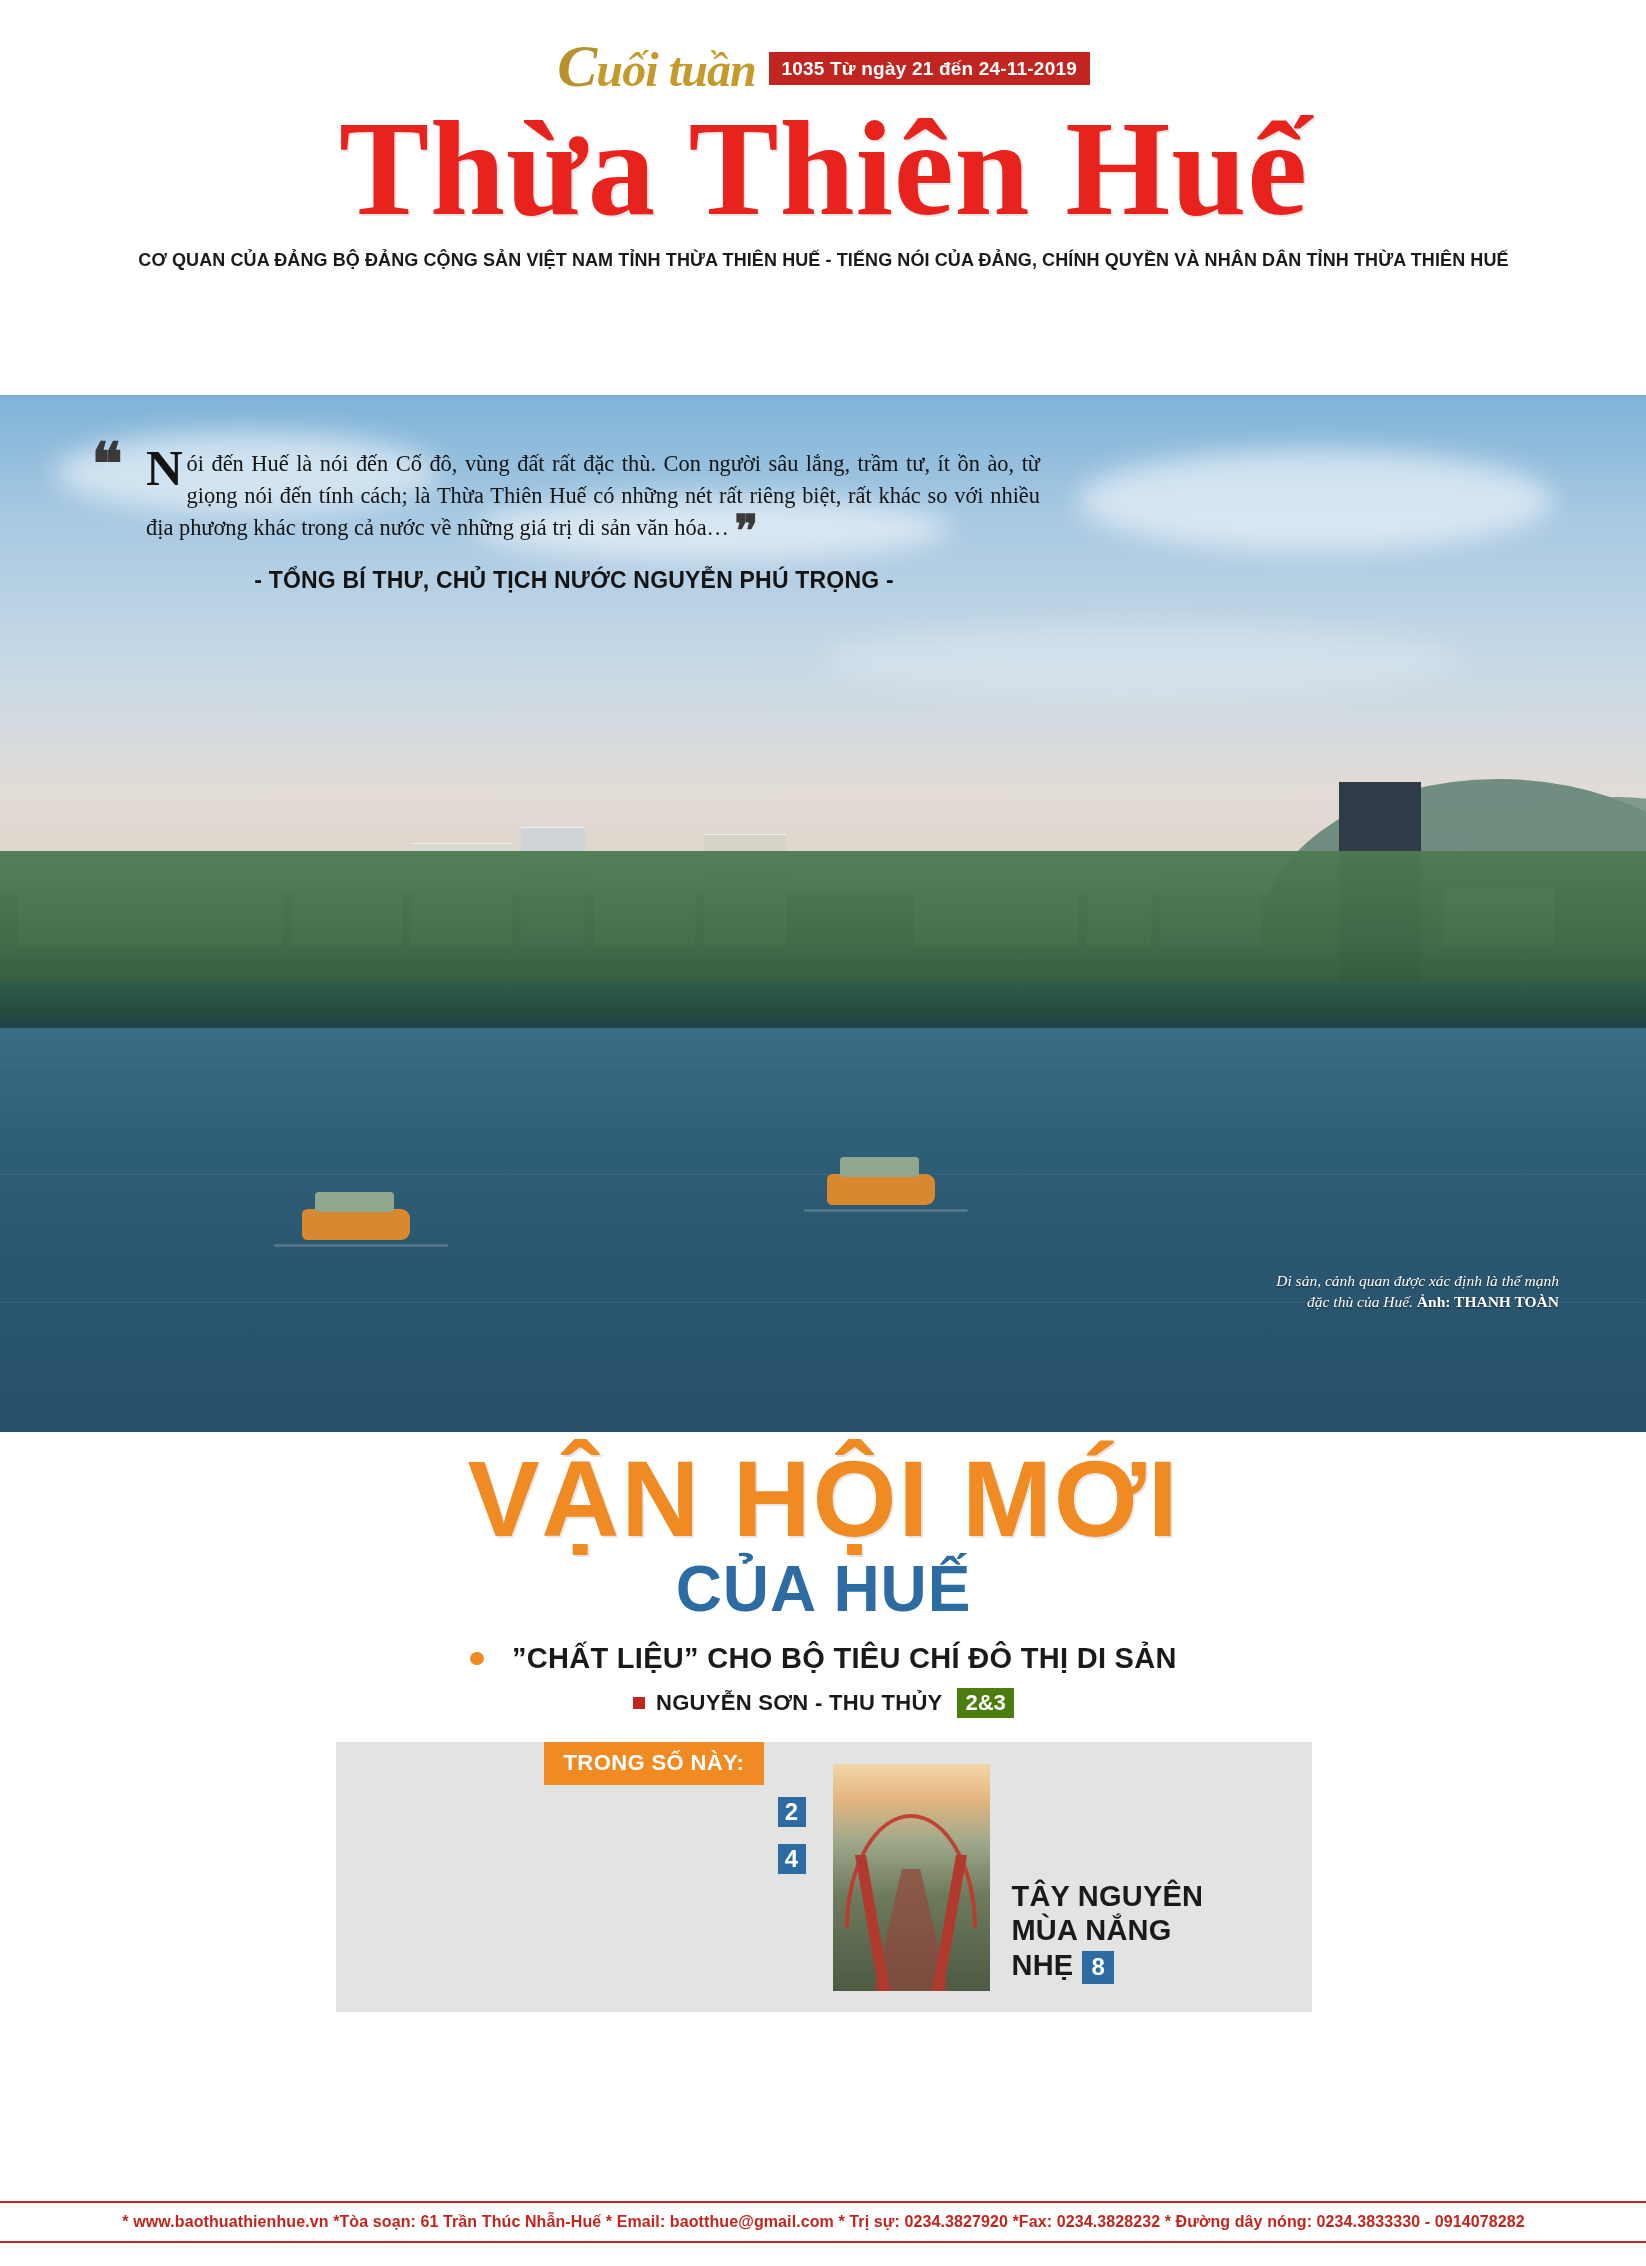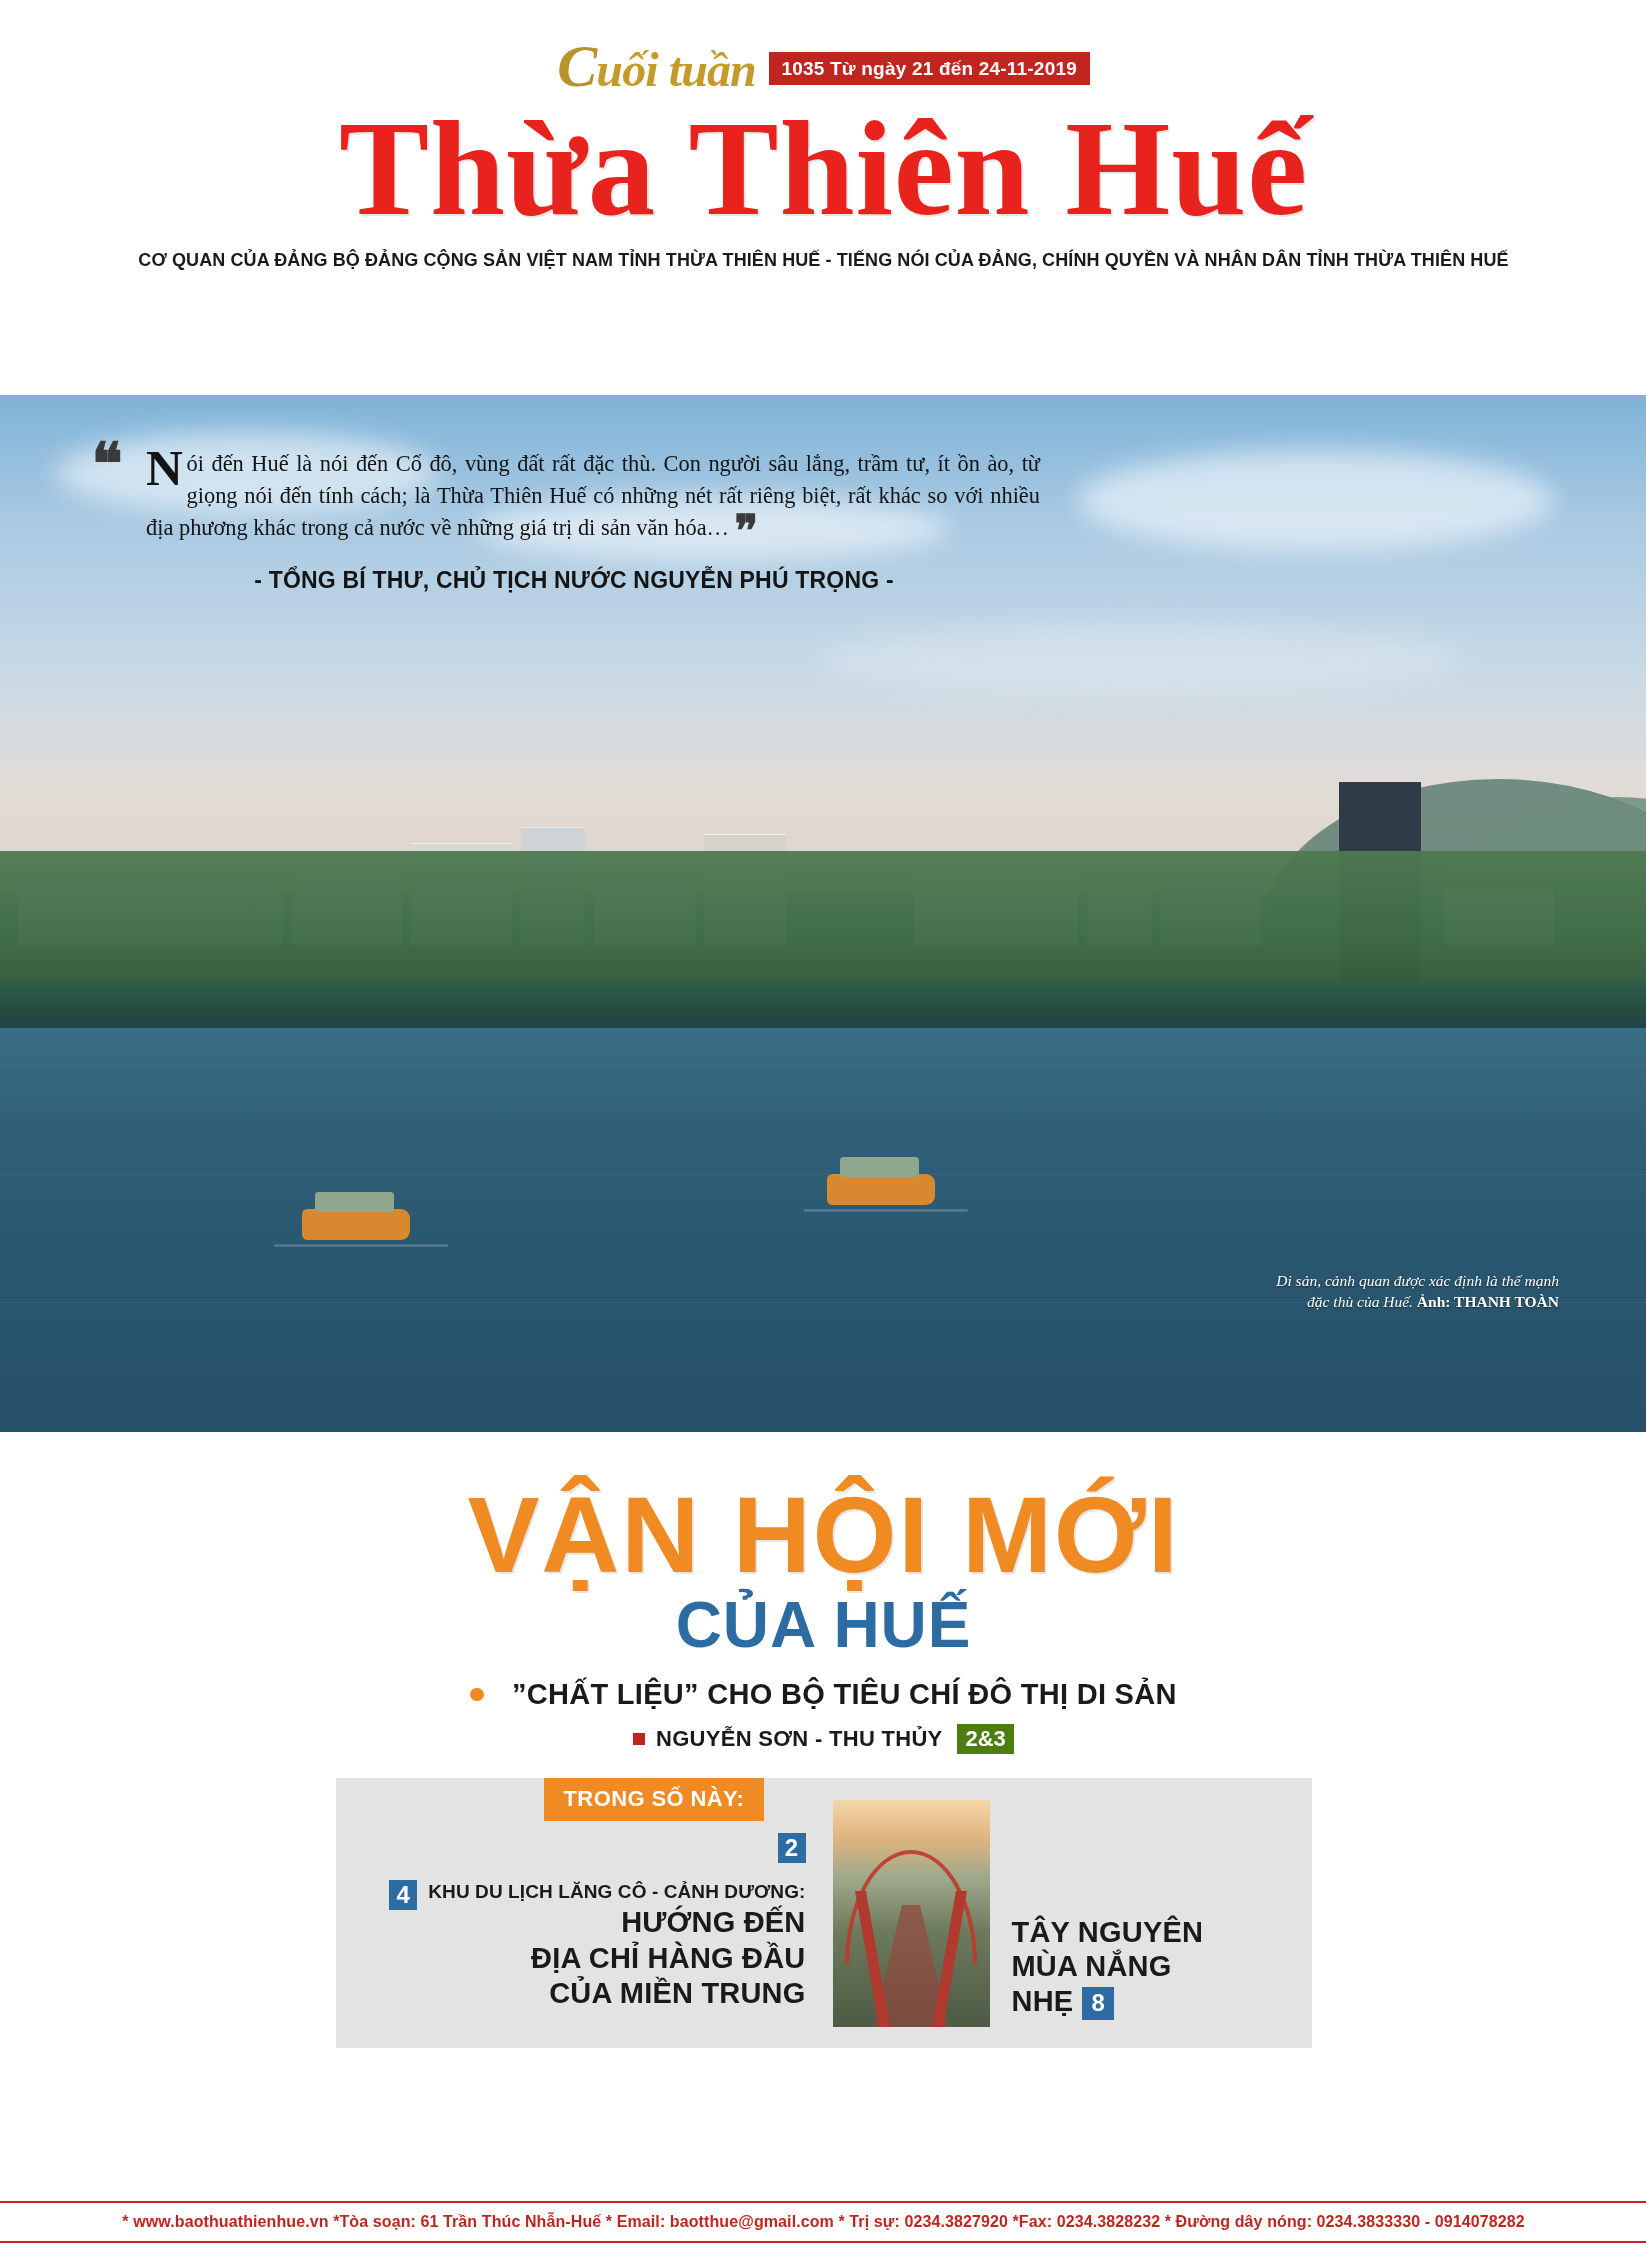--- a/index.html
+++ b/index.html
@@ -246,21 +246,20 @@
     text-shadow: 0 0.9px 1.8px rgba(0,0,0,0.6);
   }
   .photo-credit b { font-style: normal; }
 
   
   .headline-zone {
     position: relative;
     width: 100%;
     text-align: center;
     padding-top: 12.8px;
-    margin-top: 36px;
   }
   .main-headline {
     font-size: 108px;
     font-weight: bold;
     color: #f08a22;
     letter-spacing: 1.8px;
     line-height: 1.0;
     text-shadow: 1.8px 1.8px 0 rgba(0,0,0,0.10);
   }
   .sub-headline {
@@ -549,26 +548,20 @@
   <div class="issue-box">
     <div class="issue-label">TRONG SỐ NÀY:</div>
 
     <div class="issue-left">
       <div class="ln">
         <span class="num">2</span>
       </div>
 
       <div class="ln" style="margin-top:16.4px;">
         <span class="num">4</span>
-        <span>
-          <span class="item-kicker">KHU DU LỊCH LĂNG CÔ - CẢNH DƯƠNG:</span>
-          <div class="item-title-2">HƯỚNG ĐẾN</div>
-          <div class="item-title-2">ĐỊA CHỈ HÀNG ĐẦU</div>
-          <div class="item-title-2">CỦA MIỀN TRUNG</div>
-        </span>
       </div>
     </div>
 
     <div class="issue-photo">
       <div class="bridge-arch"></div>
       <div class="bridge-deck"></div>
       <div class="bridge-rail l"></div>
       <div class="bridge-rail r"></div>
     </div>
 

